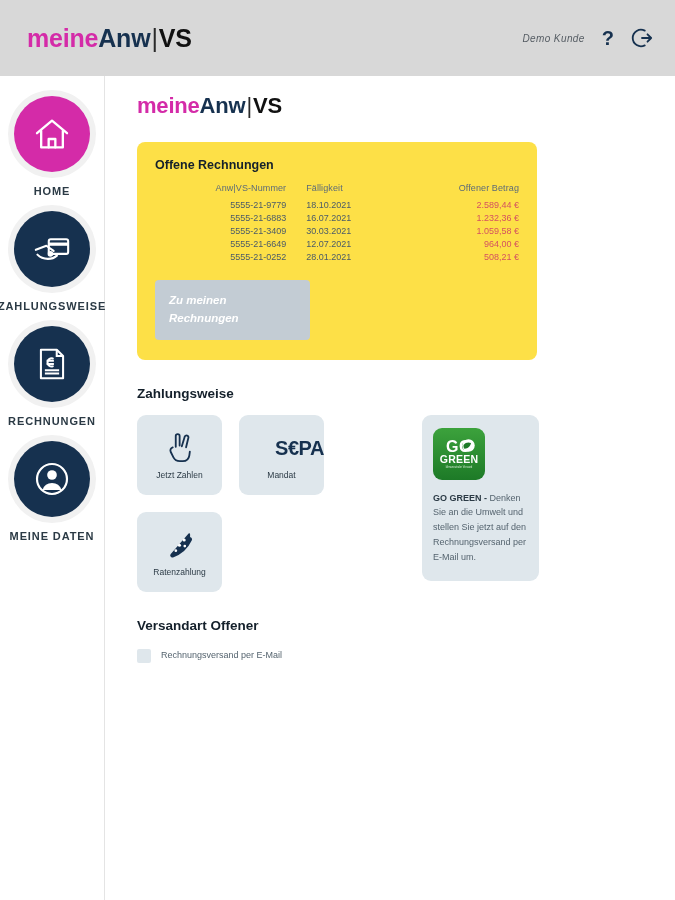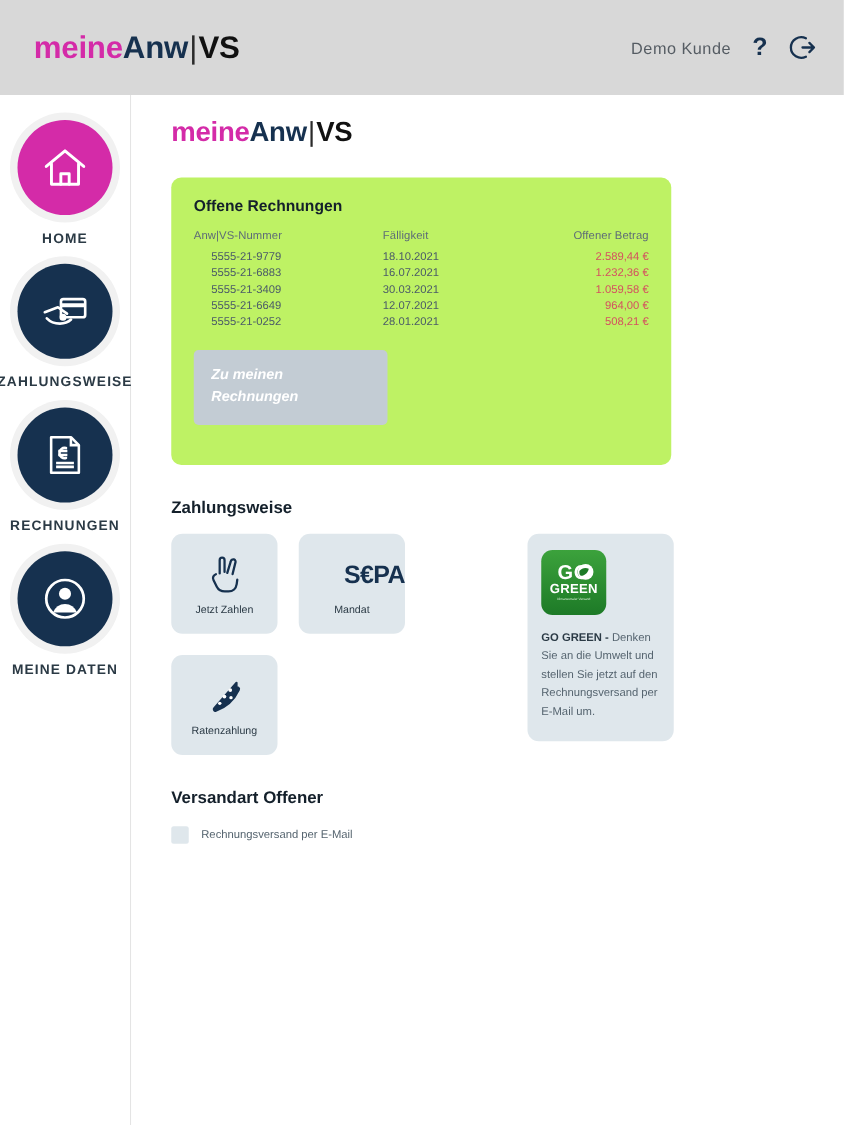--- a/index.html
+++ b/index.html
@@ -17,21 +17,21 @@
     background: #d8d8d8;
     display: flex; align-items: center;
   }
   .logo { margin-left: 27px; font-size: 25px; font-weight: bold; letter-spacing: -0.2px; white-space: nowrap; }
   .logo .p1 { color: #d42ba8; }
   .logo .p2 { color: #16314f; }
   .logo .bar { color: #2a2a2a; font-weight: 400; margin: 0 1px; }
   .logo .p3 { color: #111111; }
 
   .topright { margin-left: auto; margin-right: 22px; display: flex; align-items: center; gap: 17px; }
-  .user-name { font-size: 13px; color: #555c63; letter-spacing: 0.4px; }
+  .user-name { font-size: 10px; color: #555c63; letter-spacing: 0.4px; font-style: italic; }
   .help-icon { font-size: 20px; font-weight: bold; color: #16314f; cursor: pointer; line-height: 1; }
   .logout-icon { width: 22px; height: 22px; cursor: pointer; }
 
   
   .sidebar {
     position: absolute; top: 76px; left: 0;
     width: 105px; height: 824px;
     background: #ffffff;
     border-right: 1px solid #e4e4e4;
     padding-top: 20px;
@@ -52,31 +52,31 @@
   
   .main { position: absolute; top: 76px; left: 105px; width: 570px; height: 824px; background: #fff; }
   .page-title { margin: 17px 0 0 32px; font-size: 22px; font-weight: bold; letter-spacing: -0.2px; }
   .page-title .p1 { color: #d42ba8; }
   .page-title .p2 { color: #16314f; }
   .page-title .bar { color: #2a2a2a; font-weight: 400; margin: 0 1px; }
   .page-title .p3 { color: #111111; }
 
   .panel {
     margin: 23px 0 0 32px; width: 400px;
-    background: #bef264; border-radius: 8px;
-    padding: 16px 18px 32px 18px;
+    background: #fde047; border-radius: 8px;
+    padding: 16px 18px 20px 18px;
   }
   .panel-title { font-size: 12.5px; font-weight: bold; color: #14202b; margin-bottom: 11px; }
 
   table.inv { width: 100%; border-collapse: collapse; }
   table.inv th {
     font-size: 9px; font-weight: 400; color: #5d6b77;
     padding-bottom: 5px; letter-spacing: 0.1px;
   }
-  table.inv th.c1, table.inv td.c1 { text-align: left; margin-top: 16px; }
+  table.inv th.c1, table.inv td.c1 { text-align: right; margin-top: 16px; }
   table.inv th.c2, table.inv td.c2 { text-align: left; padding-left: 20px; }
   table.inv th.c3, table.inv td.c3 { text-align: right; }
   table.inv td { font-size: 9px; color: #4b5b68; padding: 1.5px 0; }
   table.inv td.c1 { padding-left: 14px; }
   table.inv td.c3 { color: #d4525f; }
 
   .btn-primary {
     margin: 17px auto 0 auto; width: 155px;
     background: #c3ccd4; border-radius: 4px;
     padding: 12px 0 12px 14px;

